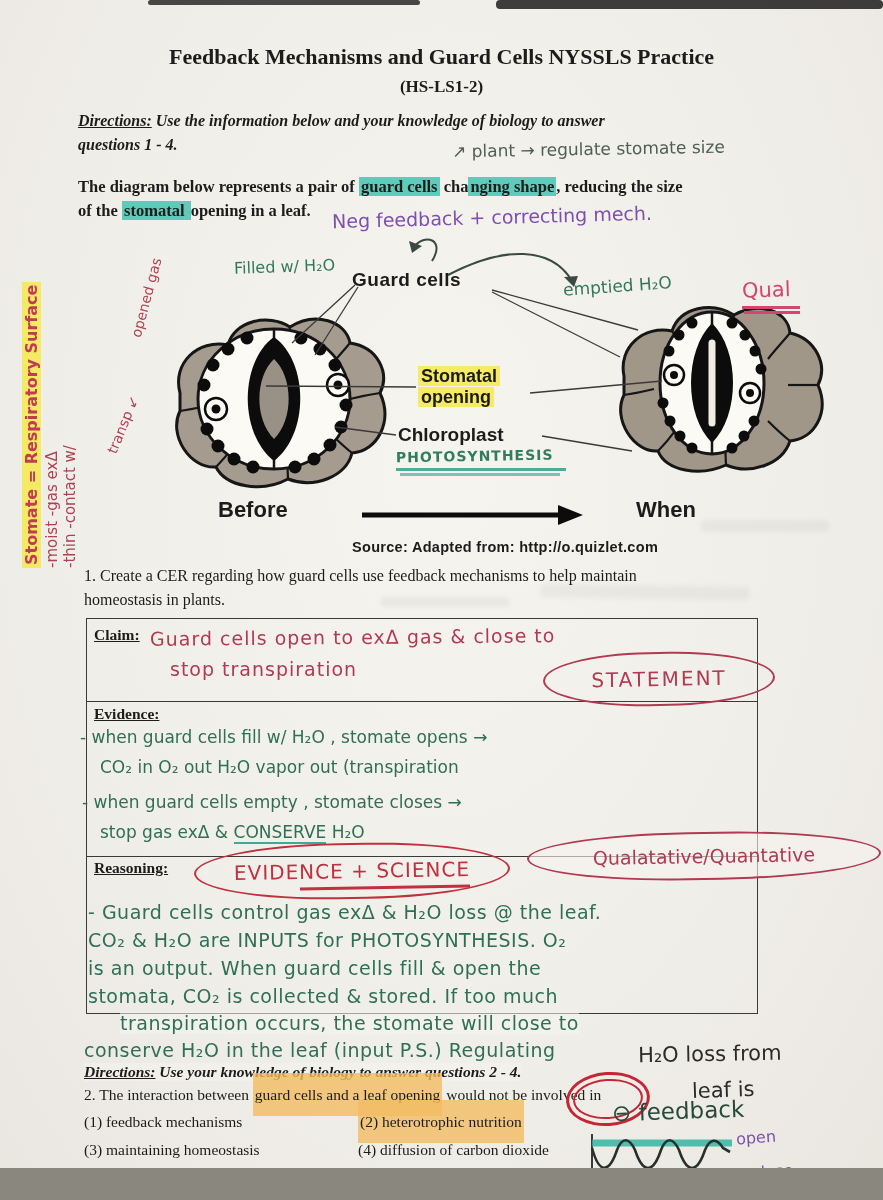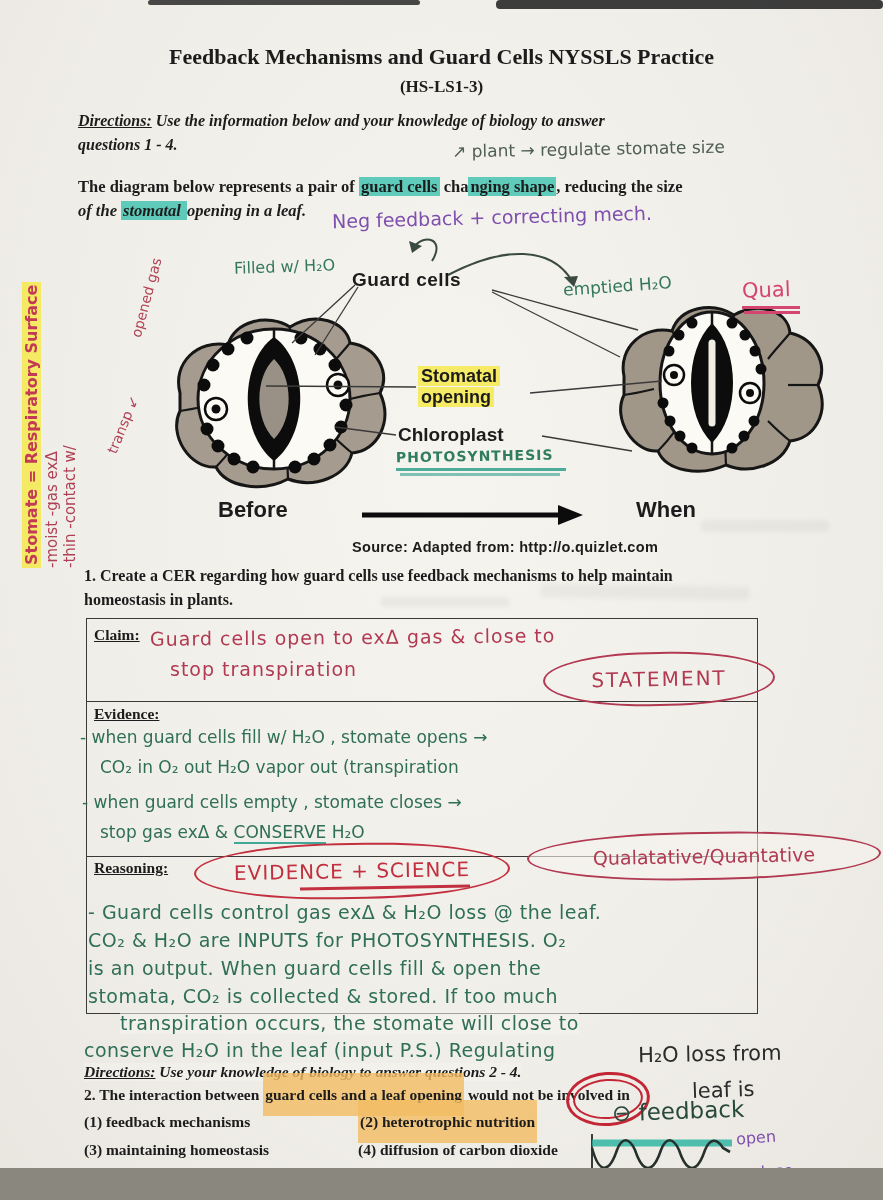--- a/index.html
+++ b/index.html
@@ -5,21 +5,21 @@
   html,body{margin:0;padding:0;}
   body{background:#8a877f;}
   #page{
     position:relative;width:883px;height:1168px;margin:0 auto;overflow:hidden;
     background:
       radial-gradient(ellipse at 50% 40%, #f6f4ef 0%, #f0eee8 60%, #e9e7e0 100%);
     font-family:"Liberation Serif", serif;color:#1c1c1c;
   }
   .abs{position:absolute;}
   .sans{font-family:"Liberation Sans", sans-serif;}
-  .serif{font-family:"Liberation Serif", serif;font-weight:bold;}
+  .serif{font-family:"Liberation Serif", serif;}
   .b{font-weight:bold;}
   .i{font-style:italic;}
   .u{text-decoration:underline;}
   .center{left:0;right:0;text-align:center;}
   .hl-teal{background:rgba(46,190,170,.75);padding:0 2px;}
   .hl-yellow{background:rgba(246,233,75,.85);padding:0 3px;}
   .hl-orange{background:rgba(243,188,99,.8);padding:13px 2px;}
   .hw{font-family:"DejaVu Sans", sans-serif;}
   .hw-green{color:#2f6e58;}
   .hw-green2{color:#34775f;}
@@ -45,29 +45,29 @@
 <div id="page">
 
   <div class="abs smudge" style="left:148px;top:0;width:272px;height:5px;opacity:.8;"></div>
   <div class="abs smudge" style="left:496px;top:0;width:387px;height:9px;opacity:.85;"></div>
 
   <div class="abs ghost" style="left:540px;top:585px;width:210px;height:14px;transform:rotate(1deg);"></div>
   <div class="abs ghost" style="left:700px;top:520px;width:130px;height:12px;"></div>
   <div class="abs ghost" style="left:380px;top:597px;width:130px;height:10px;"></div>
 
   <div class="abs center b serif" style="top:44px;font-size:22px;">Feedback Mechanisms and Guard Cells NYSSLS Practice</div>
-  <div class="abs center b serif" style="top:77px;font-size:17px;">(HS-LS1-3)</div>
+  <div class="abs center b serif" style="top:77px;font-size:17px;">(HS-LS1-2)</div>
 
   <div class="abs serif b i" style="left:78px;top:112px;font-size:16px;"><span class="u">Directions:</span> <span>Use the information below and your knowledge of biology to answer</span></div>
   <div class="abs serif b i" style="left:78px;top:136px;font-size:16px;">questions 1 - 4.</div>
 
   <div class="abs hw" style="left:452px;top:139px;font-size:17px;color:#4f5f55;transform:rotate(-1deg);">↗ plant → regulate stomate size</div>
 
   <div class="abs serif b" style="left:78px;top:177px;font-size:16.5px;"><span>The diagram below represents a pair of </span><span class="hl-teal">guard cells</span><span> cha</span><span class="hl-teal">nging shape</span><span>, reducing the size</span></div>
-  <div class="abs serif b" style="left:78px;top:201px;font-size:16.5px;font-style:italic;"><span>of the </span><span class="hl-teal">stomatal </span><span>opening in a leaf.</span></div>
+  <div class="abs serif b" style="left:78px;top:201px;font-size:16.5px;"><span>of the </span><span class="hl-teal">stomatal </span><span>opening in a leaf.</span></div>
 
   <div class="abs hw hw-purple" style="left:332px;top:206px;font-size:19px;transform:rotate(-1.5deg);">Neg feedback + correcting mech.</div>
 
   <div class="abs" style="left:22px;top:568px;width:420px;transform:rotate(-90deg);transform-origin:0 0;">
     <div class="hw" style="font-size:16px;font-weight:bold;margin-bottom:2px;"><span class="hl-yellow" style="color:#c23a55;">Stomate = Respiratory Surface</span></div>
     <div class="hw" style="font-size:15px;color:#b04055;">-moist    -gas exΔ</div>
     <div class="hw" style="font-size:15px;color:#b04055;">-thin    -contact w/</div>
   </div>
   <div class="abs hw" style="left:128px;top:335px;font-size:14px;color:#b04055;transform:rotate(-75deg);transform-origin:0 0;">opened gas</div>
   <div class="abs hw" style="left:104px;top:450px;font-size:14px;color:#b04055;transform:rotate(-68deg);transform-origin:0 0;">transp ↙</div>

